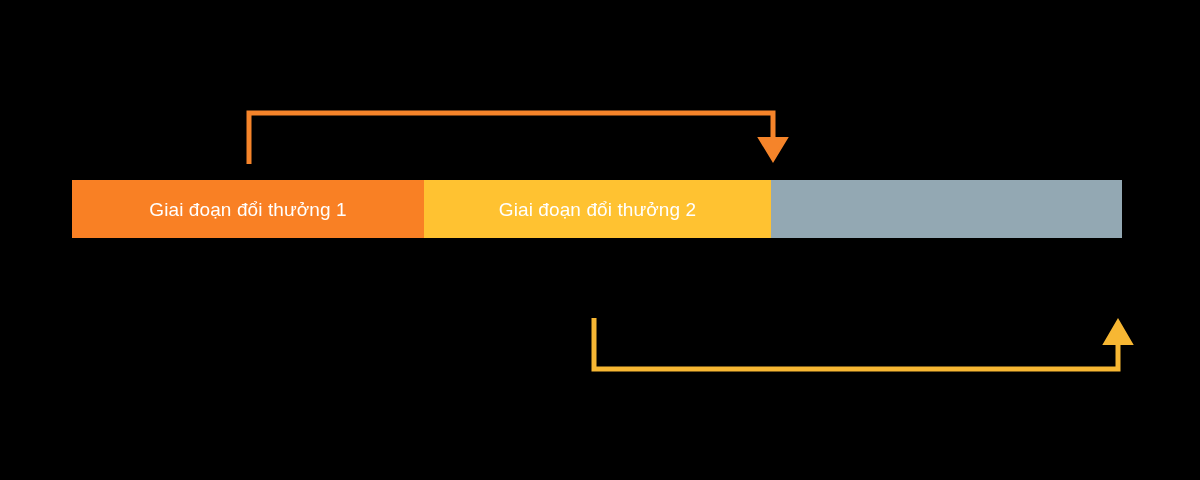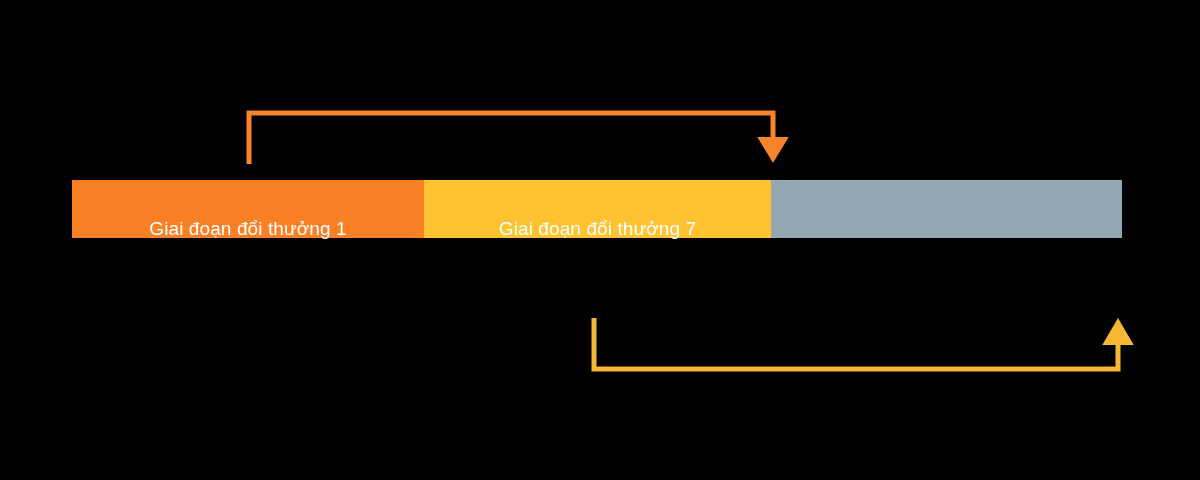--- a/index.html
+++ b/index.html
@@ -21,21 +21,21 @@
     position: absolute;
     left: 72px;
     top: 180px;
     width: 1050px;
     height: 58px;
     display: flex;
     align-items: stretch;
   }
   .segment {
     display: flex;
-    align-items: flex-end;
+    align-items: center;
     justify-content: center;
     box-sizing: border-box;
   }
   .segment-label {
     color: #ffffff;
     font-size: 19px;
     letter-spacing: 0.1px;
     white-space: nowrap;
     line-height: 1;
   }
@@ -94,21 +94,21 @@
   <svg class="bracket-arrow" id="bracket-arrow-top" viewBox="0 0 552 68">
     <path d="M 11 60 L 11 9 L 535 9 L 535 34" fill="none" stroke="#F5842A" stroke-width="5" stroke-linecap="butt" stroke-linejoin="miter"></path>
     <path d="M 535 57 L 521 34 L 549 34 Z" fill="#F5842A" stroke="#F5842A" stroke-width="2" stroke-linejoin="miter"></path>
   </svg>
 
   <div id="timeline-bar">
     <div class="segment" id="segment-phase-1">
       <span class="segment-label">Giai đoạn đổi thưởng 1</span>
     </div>
     <div class="segment" id="segment-phase-2">
-      <span class="segment-label">Giai đoạn đổi thưởng 7</span>
+      <span class="segment-label">Giai đoạn đổi thưởng 2</span>
     </div>
     <div class="segment" id="segment-remaining">
       <span class="segment-label"></span>
     </div>
   </div>
 
   <div class="tick-label" id="tick-start"></div>
   <div class="tick-label" id="tick-mid-one"></div>
   <div class="tick-label" id="tick-mid-two"></div>
   <div class="tick-label" id="tick-end"></div>

